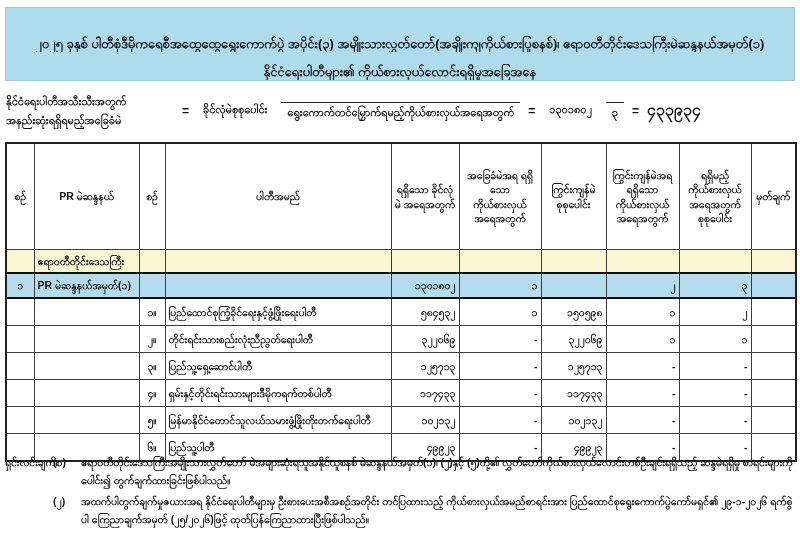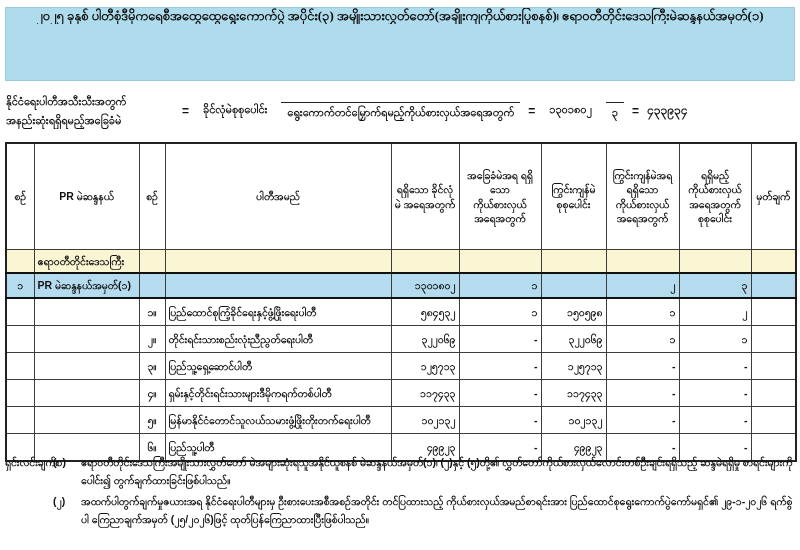--- a/index.html
+++ b/index.html
@@ -7,40 +7,40 @@
     width:800px;height:550px;overflow:hidden;position:relative;
     font-family:"Liberation Sans","DejaVu Sans",sans-serif;
     color:#111;
   }
   .page{position:absolute;inset:0;background:#ffffff;}
 
   
   .title-band{
     position:absolute;left:5px;right:5px;top:7px;height:72px;
     background:#afdcec;border:1px solid #9cc8da;
-    display:flex;flex-direction:column;justify-content:flex-start;gap:12px;font-family:Liberation Serif, serif;
+    display:flex;flex-direction:column;justify-content:flex-end;gap:12px;
   }
   .title-line{
     text-align:center;font-weight:bold;font-size:13px;line-height:1.25;
     white-space:nowrap;overflow:hidden;color:#0c0c0c;
   }
 
   
   .formula{
     position:absolute;left:6px;right:6px;top:82px;height:58px;
     display:flex;align-items:center;font-weight:bold;font-size:11px;
   }
   .formula .lbl{width:168px;line-height:1.7;flex:none;}
   .eq{padding:0 8px;font-size:12px;flex:none;}
   .frac{display:inline-flex;flex-direction:row;align-items:center;text-align:left;flex:none;}
   .frac .num{padding:0 6px 2px 6px;}
   .frac .den{border-top:1.5px solid #222;padding:2px 6px 0 6px;margin-left:8px;}
   .frac-big{max-width:400px;}
   .frac-big .num,.frac-big .den{white-space:nowrap;overflow:hidden;max-width:396px;}
-  .result{font-size:12px;}
+  .result{font-size:16px;}
 
   
   table.main{
     position:absolute;left:5px;top:142px;width:790px;
     border-collapse:collapse;table-layout:fixed;
     font-weight:bold;font-size:10.5px;
   }
   table.main td{
     border:1px solid #3c3c3c;overflow:hidden;padding:1px 3px;
     vertical-align:middle;line-height:1.35;
@@ -66,20 +66,21 @@
   .fn-no{text-align:left;}
   .fn-text{text-align:left;}
 </style>
 </head>
 <body>
 
 <div class="page">
 
   <div class="title-band">
     <div class="title-line">၂၀၂၅ ခုနှစ် ပါတီစုံဒီမိုကရေစီအထွေထွေရွေးကောက်ပွဲ အပိုင်း(၃) အမျိုးသားလွှတ်တော်(အချိုးကျကိုယ်စားပြုစနစ်)၊ ဧရာဝတီတိုင်းဒေသကြီးမဲဆန္ဒနယ်အမှတ်(၁)</div>
+    <div class="title-line">နိုင်ငံရေးပါတီများ၏ ကိုယ်စားလှယ်လောင်းရရှိမှုအခြေအနေ</div>
   </div>
 
   <div class="formula">
     <div class="lbl">
       <div>နိုင်ငံရေးပါတီအသီးသီးအတွက်</div>
       <div>အနည်းဆုံးရရှိရမည့်အခြေခံမဲ</div>
     </div>
     <div class="eq">=</div>
     <div class="frac frac-big">
       <div class="num">ခိုင်လုံမဲစုစုပေါင်း</div>

